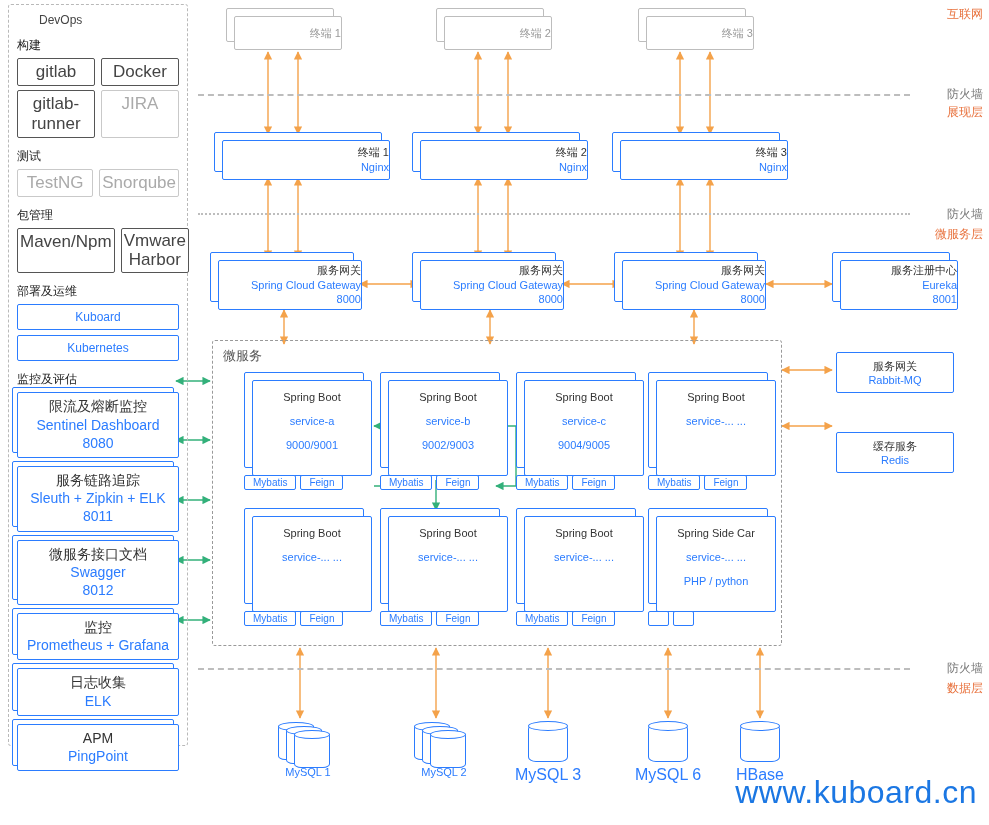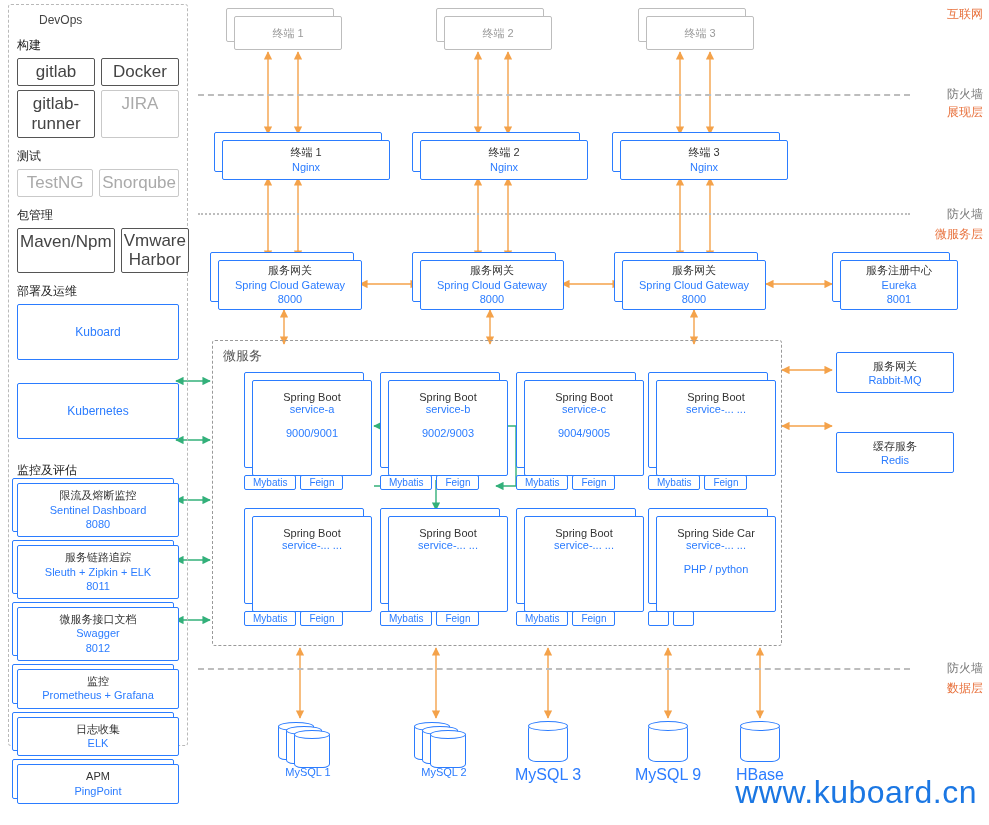--- a/index.html
+++ b/index.html
@@ -36,69 +36,69 @@
     font-size:17px;
     color:#444;
     background:#fff;
   }
   .small-box.light { border-color:#c9c9c9; color:#aaa; }
   .wide-box {
     width:100%;
     border:1px solid #2b7cff;
     border-radius:2px;
     text-align:center;
-    padding:20px 0;
+    padding:5px 0;
     color:#2b7cff;
     font-size:12px;
-    margin-bottom:23px;
+    margin-bottom:5px;
     background:#fff;
   }
   .stack-card {
     position: relative;
     margin-bottom: 8px;
   }
   .stack-card .shadow {
     position:absolute; left:-5px; top:-5px; right:5px; bottom:5px;
     border:1px solid #2b7cff; border-radius:2px; background:#fff;
   }
   .stack-card .front {
     position:relative;
     border:1px solid #2b7cff; border-radius:2px;
     background:#fff;
     text-align:center;
     padding:4px 4px 5px 4px;
-    color:#2b7cff; font-size:11px; line-height:1.3;
+    color:#2b7cff; font-size:14px; line-height:1.3;
   }
   .stack-card .front .t1 { color:#333; }
 
   
   .stacked { position:absolute; }
   .stacked .bk {
     position:absolute; left:-8px; top:-8px; width:100%; height:100%;
     border:1px solid; border-radius:2px; background:#fff;
   }
   .stacked .fr {
     position:relative; width:100%; height:100%;
     border:1px solid; border-radius:2px; background:#fff;
-    display:flex; flex-direction:column; align-items:center; justify-content:center;
+    display:flex; flex-direction:column; align-items:flex-end; justify-content:center;
     text-align:center; line-height:1.35;
   }
   .stacked.gray .bk, .stacked.gray .fr { border-color:#bdbdbd; color:#9a9a9a; }
   .stacked.blue .bk, .stacked.blue .fr { border-color:#2b7cff; color:#2b7cff; }
   .stacked .fr .t1 { color:#333; }
   .stacked.gray .fr .t1 { color:#9a9a9a; }
   .stacked.blue .fr .t2 { color:#2b7cff; }
   .stacked .fr span { display:block; font-size:11px; }
 
   
   .ms-card { position:absolute; width:120px; height:108px; }
   .ms-card .bk { position:absolute; left:-8px; top:-8px; width:120px; height:96px; border:1px solid #2b7cff; border-radius:2px; background:#fff; }
   .ms-card .fr { position:relative; width:120px; height:96px; border:1px solid #2b7cff; border-radius:2px; background:#fff; text-align:center; padding-top:10px; }
   .ms-card .fr .h { color:#333; font-weight:500; }
-  .ms-card .fr .n { color:#2b7cff; }
+  .ms-card .fr .n { color:#2b7cff; margin-top:12px; }
   .ms-card .fr .p { color:#2b7cff; margin-top:12px; }
   .ms-card .tags { position:absolute; left:-8px; bottom:-2px; display:flex; gap:4px; }
   .ms-card .tags div { border:1px solid #2b7cff; border-radius:2px; font-size:10px; color:#2b7cff; padding:1px 8px; background:#fff; }
 
   
   .rbox { position:absolute; border:1px solid #2b7cff; border-radius:2px; background:#fff; text-align:center; padding:6px 4px; width:118px; }
   .rbox .t1 { color:#333; }
   .rbox .t2 { color:#2b7cff; display:block; }
 
   
@@ -391,21 +391,21 @@
     <div class="c" style="left:8px; top:4px"></div>
     <div class="c" style="left:16px; top:8px"></div>
   <div class="lbl">MySQL 2</div>
 </div>
 <div class="db" style="left:528px; top:724px">
   <div class="cyl"></div>
     <div class="lbl">MySQL 3</div>
 </div>
 <div class="db" style="left:648px; top:724px">
   <div class="cyl"></div>
-    <div class="lbl">MySQL 9</div>
+    <div class="lbl">MySQL 6</div>
 </div>
 <div class="db" style="left:740px; top:724px">
   <div class="cyl"></div>
     <div class="lbl">HBase</div>
 </div>
 
 <div class="watermark">www.kuboard.cn</div>
 
 <div class="ms-card" style="left: 252px; top: 380px;">
     <div class="bk"></div>

